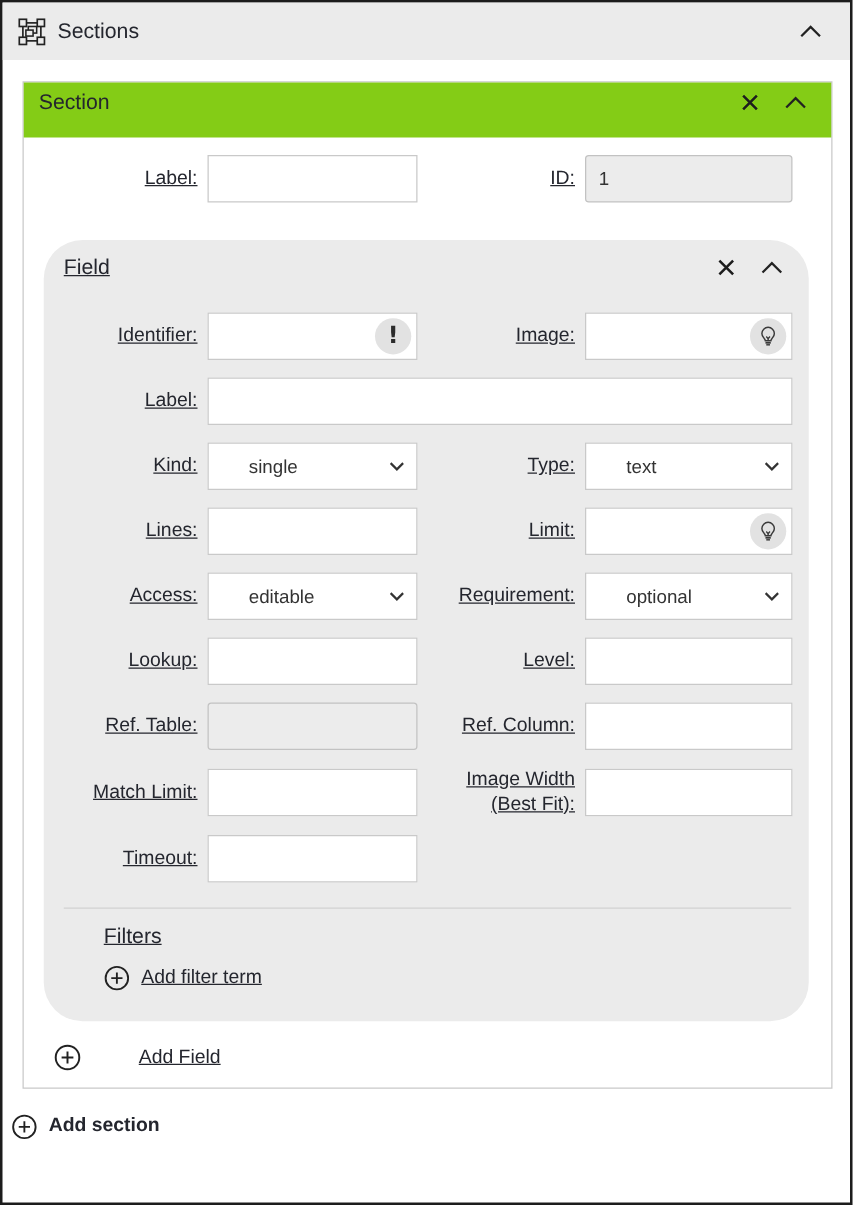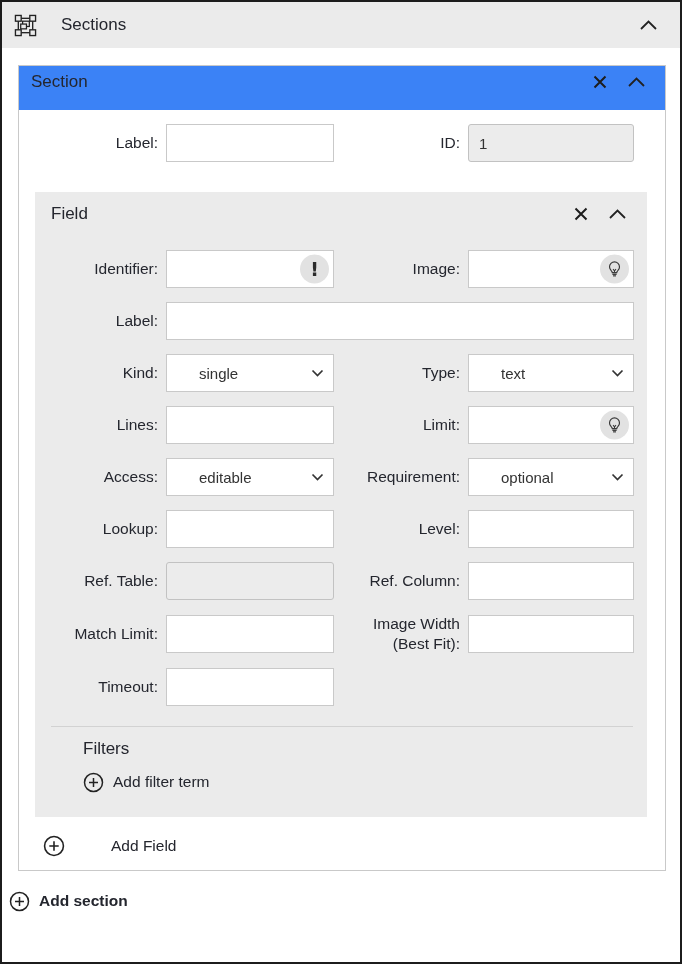--- a/index.html
+++ b/index.html
@@ -10,41 +10,41 @@
     font-family: "Liberation Sans", sans-serif;
     color: #24262e;
     overflow: hidden;
   }
   
   .topbar {
     height: 46px; background: #ebebeb;
     display: flex; align-items: center;
     padding: 0 20px 0 12px;
   }
-  .topbar-title { font-size: 17px; margin-left: 24px; }
+  .topbar-title { font-size: 17px; margin-left: 9px; }
   .spacer { flex: 1; }
   .icon-btn {
     background: none; border: none; cursor: pointer;
     display: flex; align-items: center; justify-content: center;
     padding: 2px;
   }
   
   .section-panel {
     margin: 17px 14px 0 16px;
     border: 1px solid #c9c9c9;
     background: #ffffff;
   }
   .panel-header {
-    height: 44px; background: #3b82f6;
+    height: 44px; background: #84cc16;
     display: flex; align-items: center;
     padding: 0 17px 12px 12px;
   }
   .panel-title { font-size: 17px; }
   .header-icons { margin-left: auto; display: flex; gap: 15px; align-items: center; }
-  .section-body { padding: 14px 16px 0 16px; }
+  .section-body { padding: 14px 16px 0 16px; text-decoration: underline; }
   
   .srow {
     display: grid;
     grid-template-columns: 123px 168px 1fr 166px;
     column-gap: 8px; align-items: center;
     margin-right: 15px;
   }
   .frow {
     display: grid;
     grid-template-columns: 107px 168px 1fr 166px;
@@ -75,21 +75,21 @@
   }
   .badge {
     position: absolute; right: 5px; top: 50%;
     transform: translateY(-50%);
     width: 29px; height: 29px; border-radius: 50%;
     background: #e2e2e2;
     display: flex; align-items: center; justify-content: center;
   }
   .excl { font-family: "DejaVu Sans", sans-serif; font-weight: 700; font-size: 19px; color: #2b2b2b; line-height: 1; }
   
-  .field-panel { margin: 30px 2px 0 0; background: #ebebeb; }
+  .field-panel { margin: 30px 2px 0 0; background: #ebebeb; border-radius: 31px; }
   .field-header {
     height: 44px; display: flex; align-items: center;
     padding: 0 18px 0 16px;
   }
   .field-body { padding: 14px 13px 0 16px; }
   .divider { border-top: 1px solid #d2d2d2; margin: 20px 14px 0 16px; }
   .filters { padding: 12px 16px 24px 16px; margin-left: 32px; }
   .filters-title { font-size: 17px; }
   
   .add-btn {

